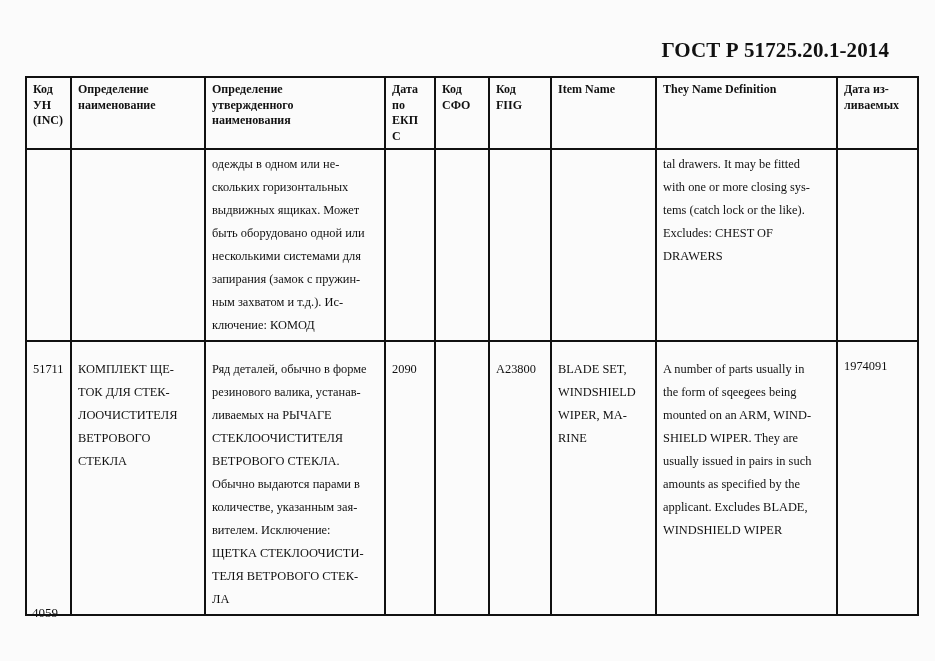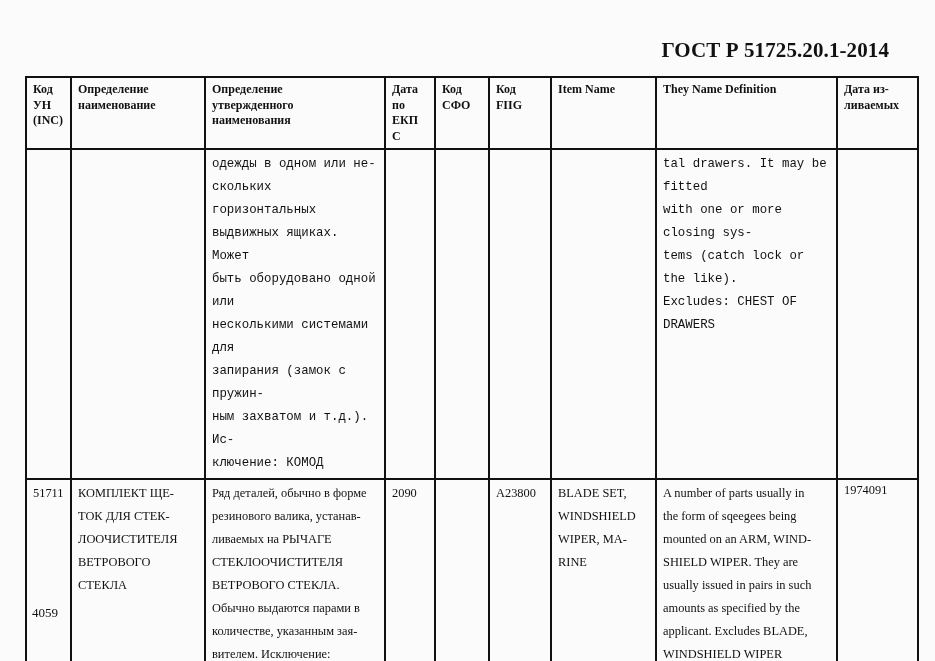--- a/index.html
+++ b/index.html
@@ -3,22 +3,22 @@
   <meta charset="utf-8">
   <style>
     html, body { margin:0; padding:0; background:#fbfbfb; }
     body { width:935px; height:661px; position:relative; overflow:hidden;
       font-family:"Liberation Serif", "DejaVu Serif", serif; color:#111; }
     .doc-code { position:absolute; right:46px; top:38px; font-weight:bold; font-size:21px; letter-spacing:0.1px; }
     .page-num { position:absolute; left:32px; top:605px; font-size:13px; }
     table.grid { position:absolute; left:25px; top:76px; border-collapse:collapse; table-layout:fixed; width:892px; }
     table.grid td, table.grid th { border:2px solid #111; vertical-align:top; padding:3px 6px; font-size:12.4px; line-height:23px; text-align:left;margin-left:44px; }
     table.grid th { font-weight:bold; line-height:15.5px; padding:4px 6px; height:58px; font-size:12px; }
-    table.grid tr.row1 td { height:180px;font-family:Liberation Mono, monospace; }
-    table.grid tr.row2 td { height:251px; padding-top:2px; }
+    table.grid tr.row1 td { height:180px; }
+    table.grid tr.row2 td { height:251px; padding-top:16px; }
     table.grid td.date { line-height:16px; padding-top:2px; }
   </style>
 </head>
 <body>
 
 <div class="doc-code">ГОСТ Р 51725.20.1-2014</div>
 
 <table class="grid">
   <colgroup>
     <col style="width:45px">

